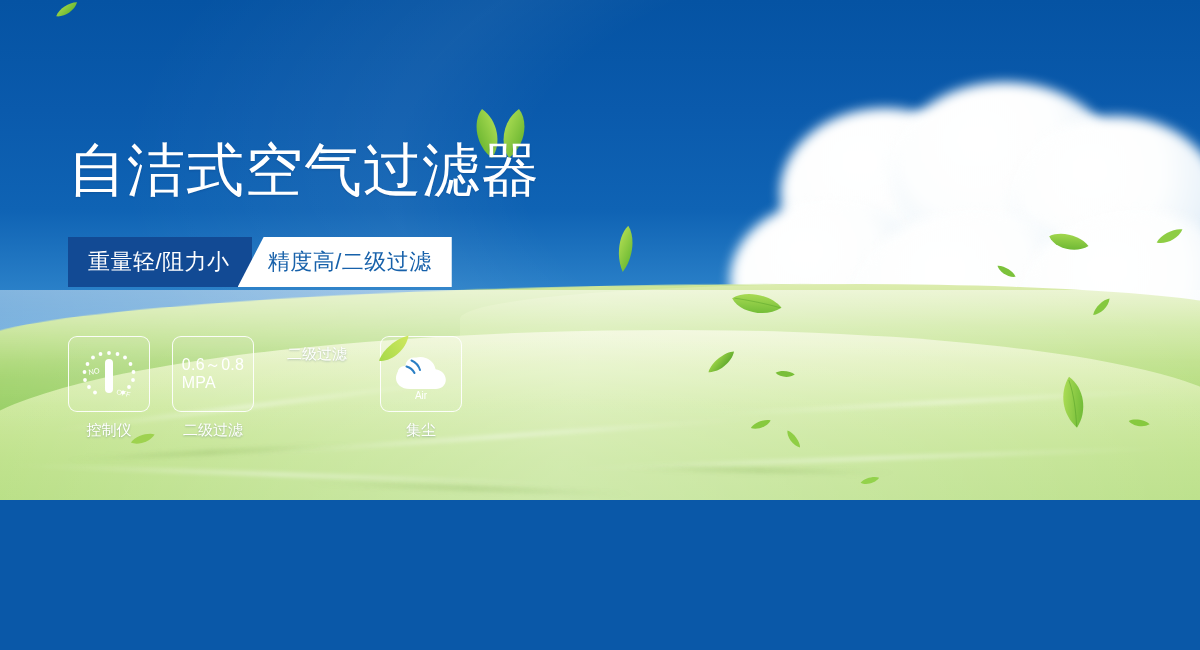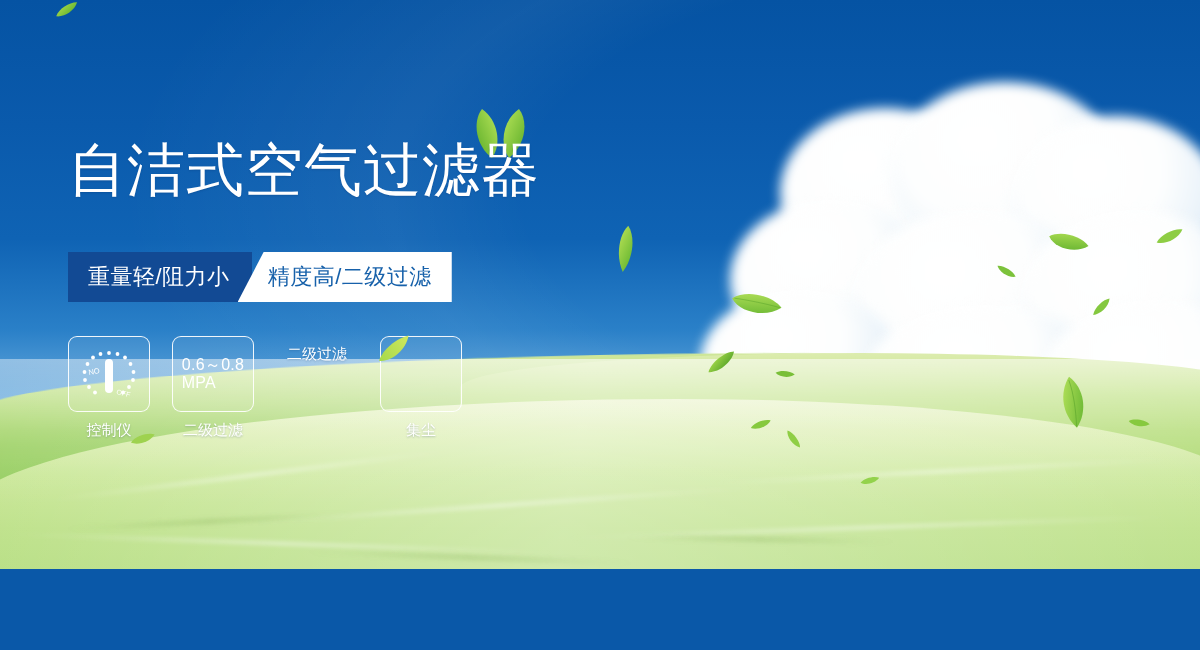--- a/index.html
+++ b/index.html
@@ -4,21 +4,21 @@
 <style>
   * { margin:0; padding:0; box-sizing:border-box; }
   html,body { width:1200px; height:650px; overflow:hidden; }
   body {
     font-family:"Liberation Sans","DejaVu Sans",sans-serif;
     background:#0a58a8;
     position:relative;
   }
   .banner {
     position:relative;
-    width:1200px; height:569px;
+    width:1200px; height:500px;
     overflow:hidden;
     background:
       radial-gradient(ellipse 900px 420px at 85% 34%, rgba(255,255,255,0.00) 55%, rgba(255,255,255,0.05) 70%, rgba(255,255,255,0) 100%),
       linear-gradient(to bottom,#0553a3 0%, #0a5aac 22%, #0f63b4 42%, #2a80c8 58%, #66a9dc 70%, #bcd9ef 78%, #eaf3fa 84%, #ffffff 88%);
   }
   
   .cloud-big {
     position:absolute;
     right:-40px; top:90px;
     width:520px; height:400px;
@@ -93,21 +93,21 @@
     letter-spacing:1px;
     color:#ffffff;
     font-weight:300;
     white-space:nowrap;
     text-shadow:0 1px 2px rgba(0,30,70,0.18);
   }
   .sprout { position:absolute; left:468px; top:108px; width:66px; height:52px; }
   
   .sub-bar {
     position:absolute;
-    left:68px; top:252px;
+    left:68px; top:237px;
     height:50px;
     display:flex;
     align-items:stretch;
   }
   .sub-left {
     background:#124a94;
     color:#ffffff;
     font-size:22px;
     display:flex; align-items:center;
     padding:0 22px 0 20px;
@@ -408,20 +408,38 @@
           <svg viewBox="0 0 110 44">
               <defs>
                 <linearGradient id="lgc" x1="0" y1="0" x2="1" y2="0">
                   <stop offset="0" stop-color="#a6d94a"></stop>
                   <stop offset="1" stop-color="#cfe85f"></stop>
                 </linearGradient>
               </defs>
               <path d="M2 22 C28 2 76 -2 108 10 C80 40 26 44 2 22 Z" fill="url(#lgc)"></path>
             </svg>
         </div>
+        <div class="feature-icon" style="z-index:2;">
+          <svg viewBox="0 0 62 58">
+            <g fill="#ffffff">
+              <path d="M20 44 C11 44 6 39 6 33 C6 27.5 10.5 23 16 22.8 C17.6 16.5 23.3 12 30.4 12 C38 12 44.3 17.2 45.6 24.2 C51.4 24.8 55.8 29.4 55.8 34.7 C55.8 40 51.4 44 45.8 44 Z"></path>
+              <circle cx="14.5" cy="28" r="7"></circle>
+              <circle cx="24" cy="21" r="8.5"></circle>
+            </g>
+            <g stroke="#ffffff" stroke-width="2.2" fill="none" stroke-linecap="round">
+              <path d="M22 14 C27 16 30 20 31 25"></path>
+              <path d="M17 20 C21 21 24 23.5 25.5 27"></path>
+            </g>
+            <g stroke="#2a7fc4" stroke-width="2" fill="none" stroke-linecap="round">
+              <path d="M21.5 15.5 C26 17.5 28.8 21 30 25"></path>
+              <path d="M16.5 21.5 C20.2 22.5 23 25 24.5 28"></path>
+            </g>
+            <text class="air-text" x="31" y="54" text-anchor="middle" font-family="Liberation Sans, sans-serif" font-size="10" fill="#ffffff">Air</text>
+          </svg>
+        </div>
       </div>
       <div class="feature-label">集尘</div>
       <div class="leaf" style="left:62px; top:96px; width:26px; height:15px; transform:rotate(-14deg);">
         <svg viewBox="0 0 100 40">
             <path d="M2 20 C26 0 76 -2 98 12 C74 36 24 38 2 20 Z" fill="#9ed24f"></path>
           </svg>
       </div>
     </div>
 
   </div>

